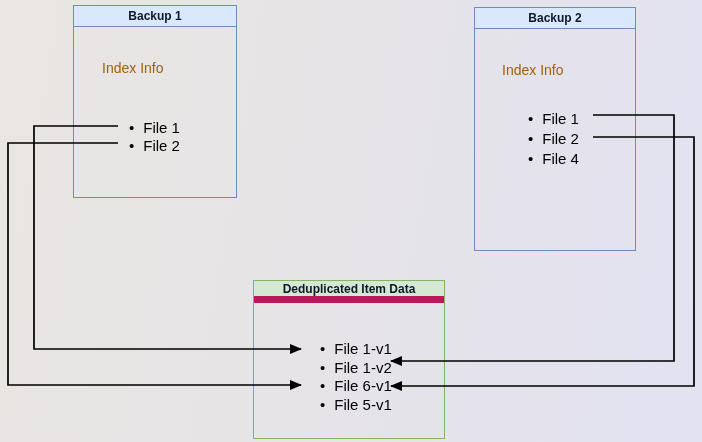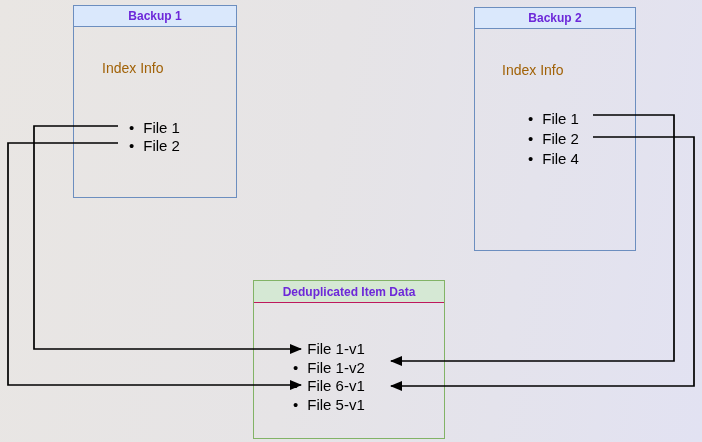--- a/index.html
+++ b/index.html
@@ -9,27 +9,27 @@
     background:linear-gradient(100deg, #e9e6e3 0%, #e6e4e6 45%, #e2e2f2 100%);
   }
   .canvas { position:relative; width:702px; height:442px; }
 
   .node {
     position:absolute; box-sizing:border-box;
     background:transparent;
   }
   .node .hdr {
     box-sizing:border-box; width:100%;
-    font-weight:bold; font-size:12px; color:#6d28d9;
+    font-weight:bold; font-size:12px; color:#0f172a;
     text-align:center; display:flex; align-items:center; justify-content:center;
   }
   .blue  { border:1px solid #6c8ebf; }
   .blue .hdr { background:#dae8fc; border-bottom:1px solid #6c8ebf; height:21px; }
   .green { border:1px solid #82b366; }
-  .green .hdr { background:#d5e8d4; border-bottom:1px solid #be185d; height:22px; }
+  .green .hdr { background:#d5e8d4; border-bottom:7px solid #be185d; height:22px; }
 
   .subtitle {
     position:absolute; font-size:14px; color:#a16207; white-space:nowrap;
   }
   .list { position:absolute; }
   .li {
     display:flex; align-items:center; font-size:15px; color:#000; white-space:nowrap;
   }
   .li::before { content:"•"; font-size:15px; line-height:1; }
   .li .lbl { margin-left:9px; }
@@ -45,21 +45,21 @@
   #backup2 { left:474px; top:7px;   width:162px; height:244px; }
   #dedup   { left:253px; top:280px; width:192px; height:159px; }
 
   #backup1 .subtitle { left:28px; top:54px; }
   #backup2 .subtitle { left:27px; top:54px; }
 
   #backup1 .list { left:55px; top:112px; }
   #backup1 .li   { height:18px; }
   #backup2 .list { left:53px; top:100px; }
   #backup2 .li   { height:20px; }
-  #dedup   .list { left:39px; top:58px; }
+  #dedup   .list { left:66px; top:58px; }
   #dedup   .li   { height:18.7px; }
 </style>
 </head>
 <body>
 
 <div class="canvas">
 
   <div class="node blue" id="backup1">
     <div class="hdr">Backup 1</div>
     <div class="subtitle">Index Info</div>

